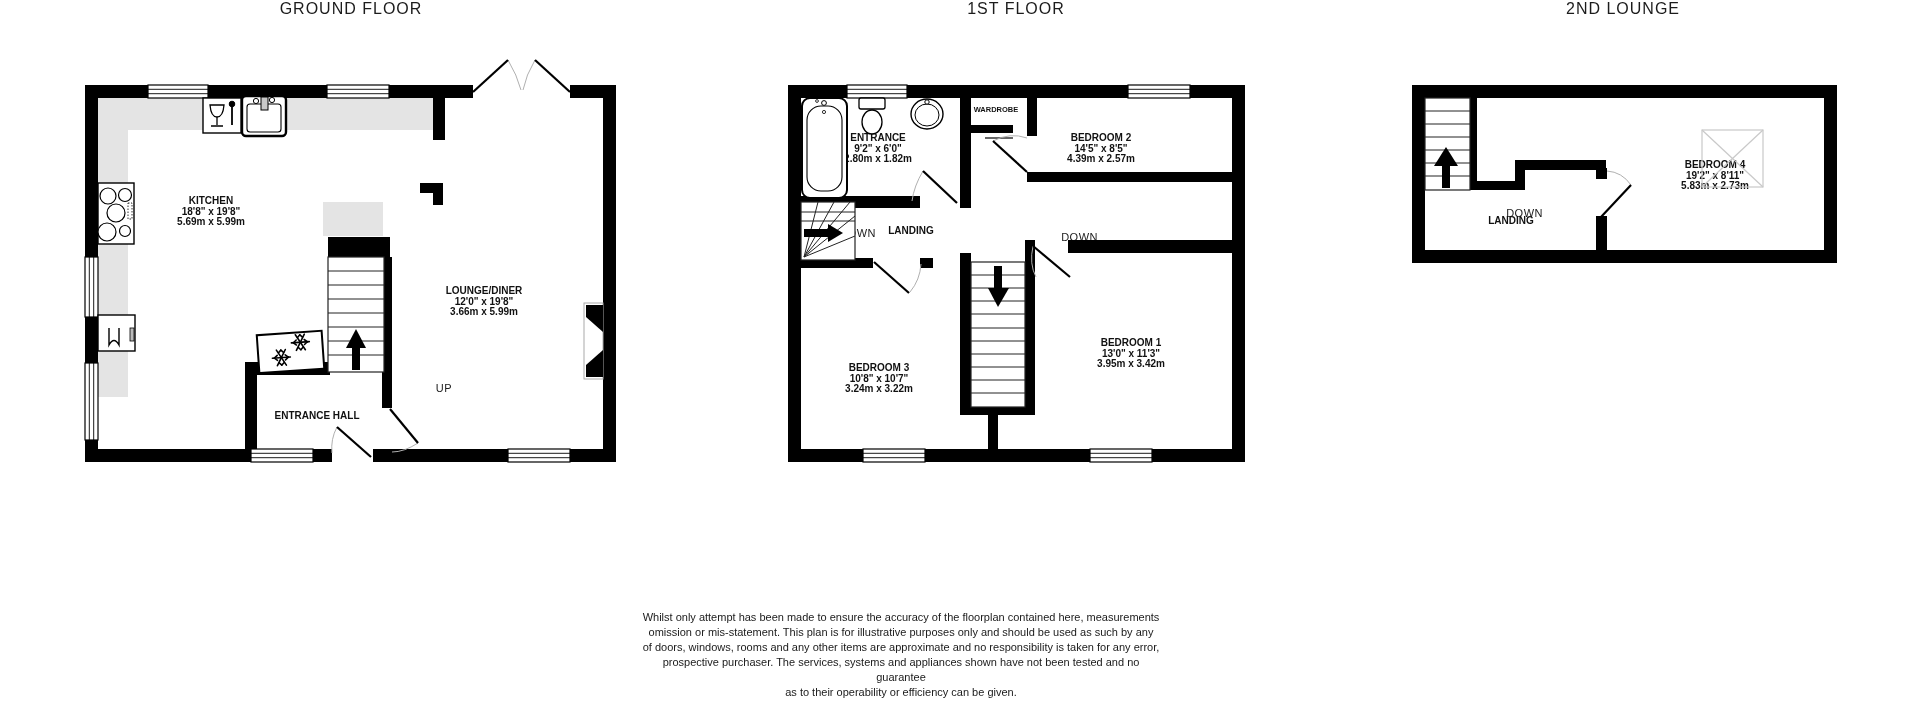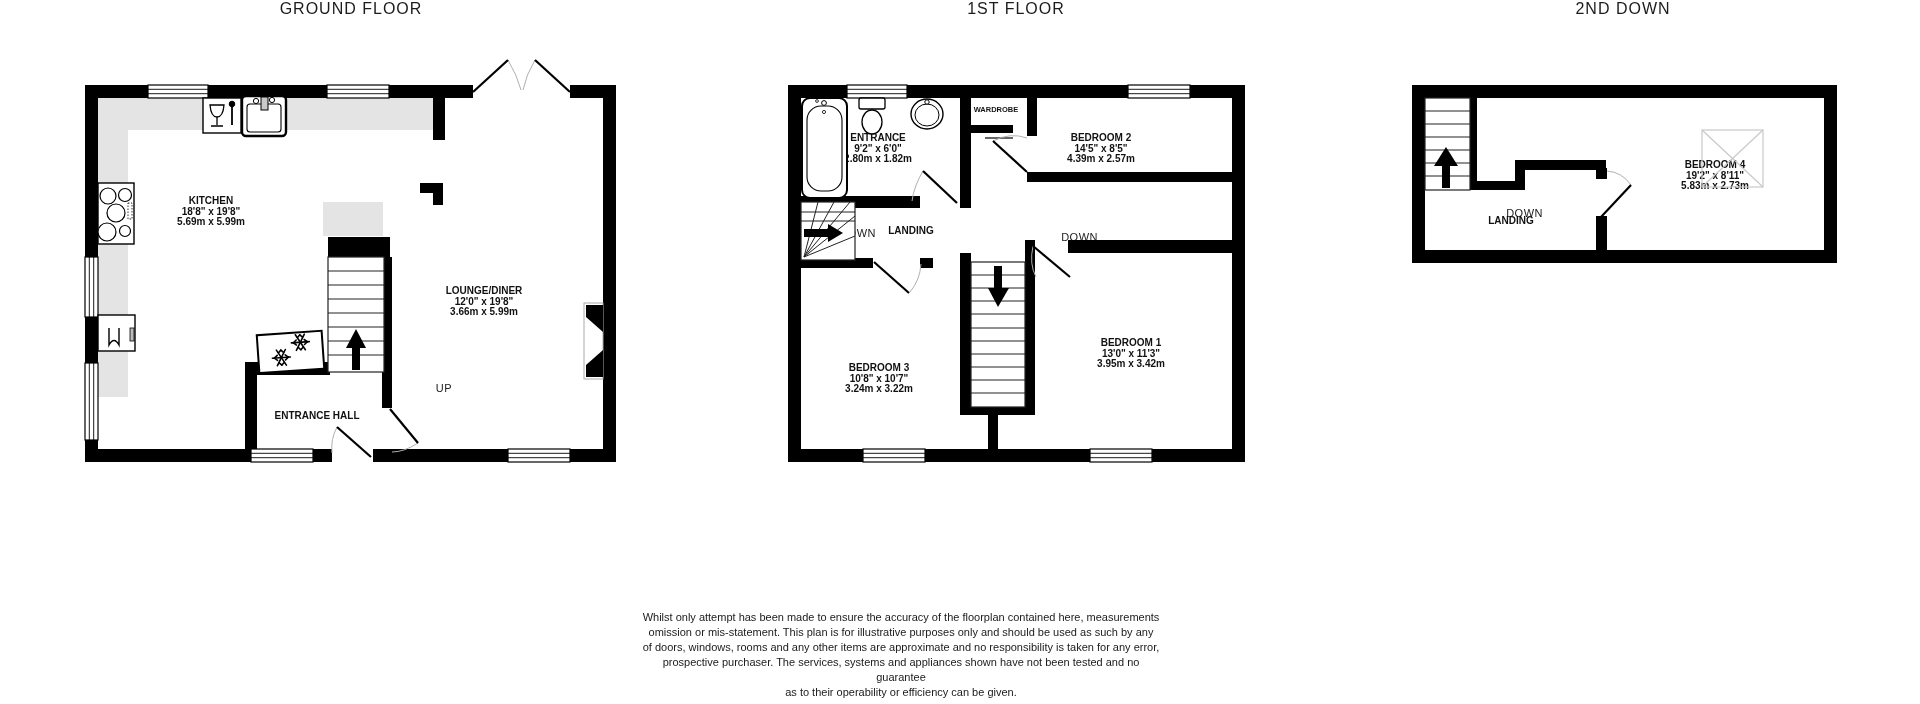--- a/index.html
+++ b/index.html
@@ -20,21 +20,21 @@
 </style>
 </head>
 <body>
 
 <div id="stage">
 
   <div class="labels">
 
     <div class="title" style="left:251px;top:1px">GROUND FLOOR</div>
     <div class="title" style="left:916px;top:1px">1ST FLOOR</div>
-    <div class="title" style="left:1523px;top:1px">2ND DOWN</div>
+    <div class="title" style="left:1523px;top:1px">2ND LOUNGE</div>
 
     <div class="rlabel" style="left:111px;top:196px">
       <div>KITCHEN</div>
       <div>18'8" x 19'8"</div>
       <div>5.69m x 5.99m</div>
     </div>
     <div class="rlabel" style="left:384px;top:286px">
       <div>LOUNGE/DINER</div>
       <div>12'0" x 19'8"</div>
       <div>3.66m x 5.99m</div>

